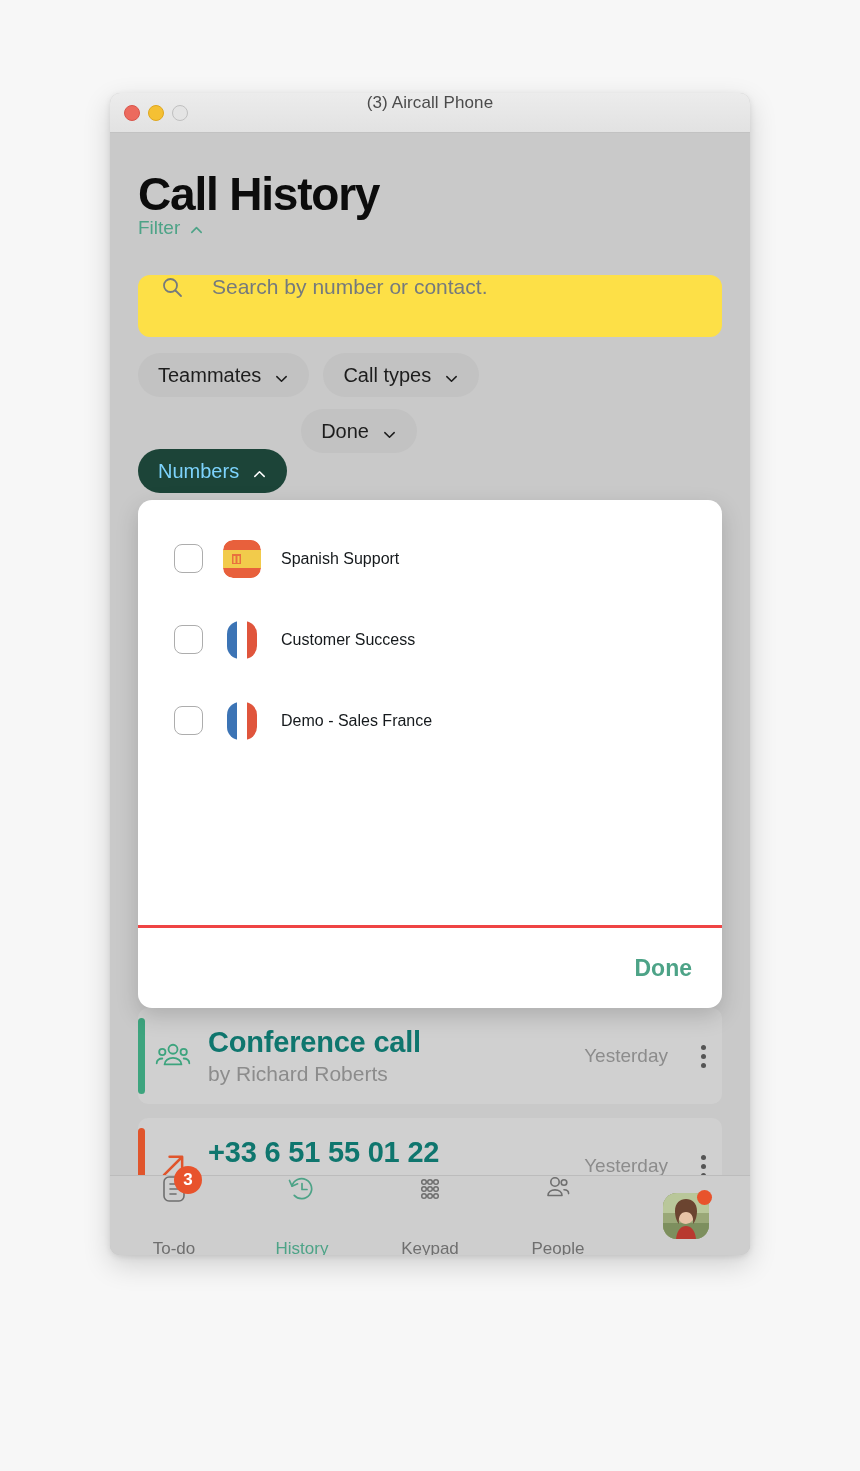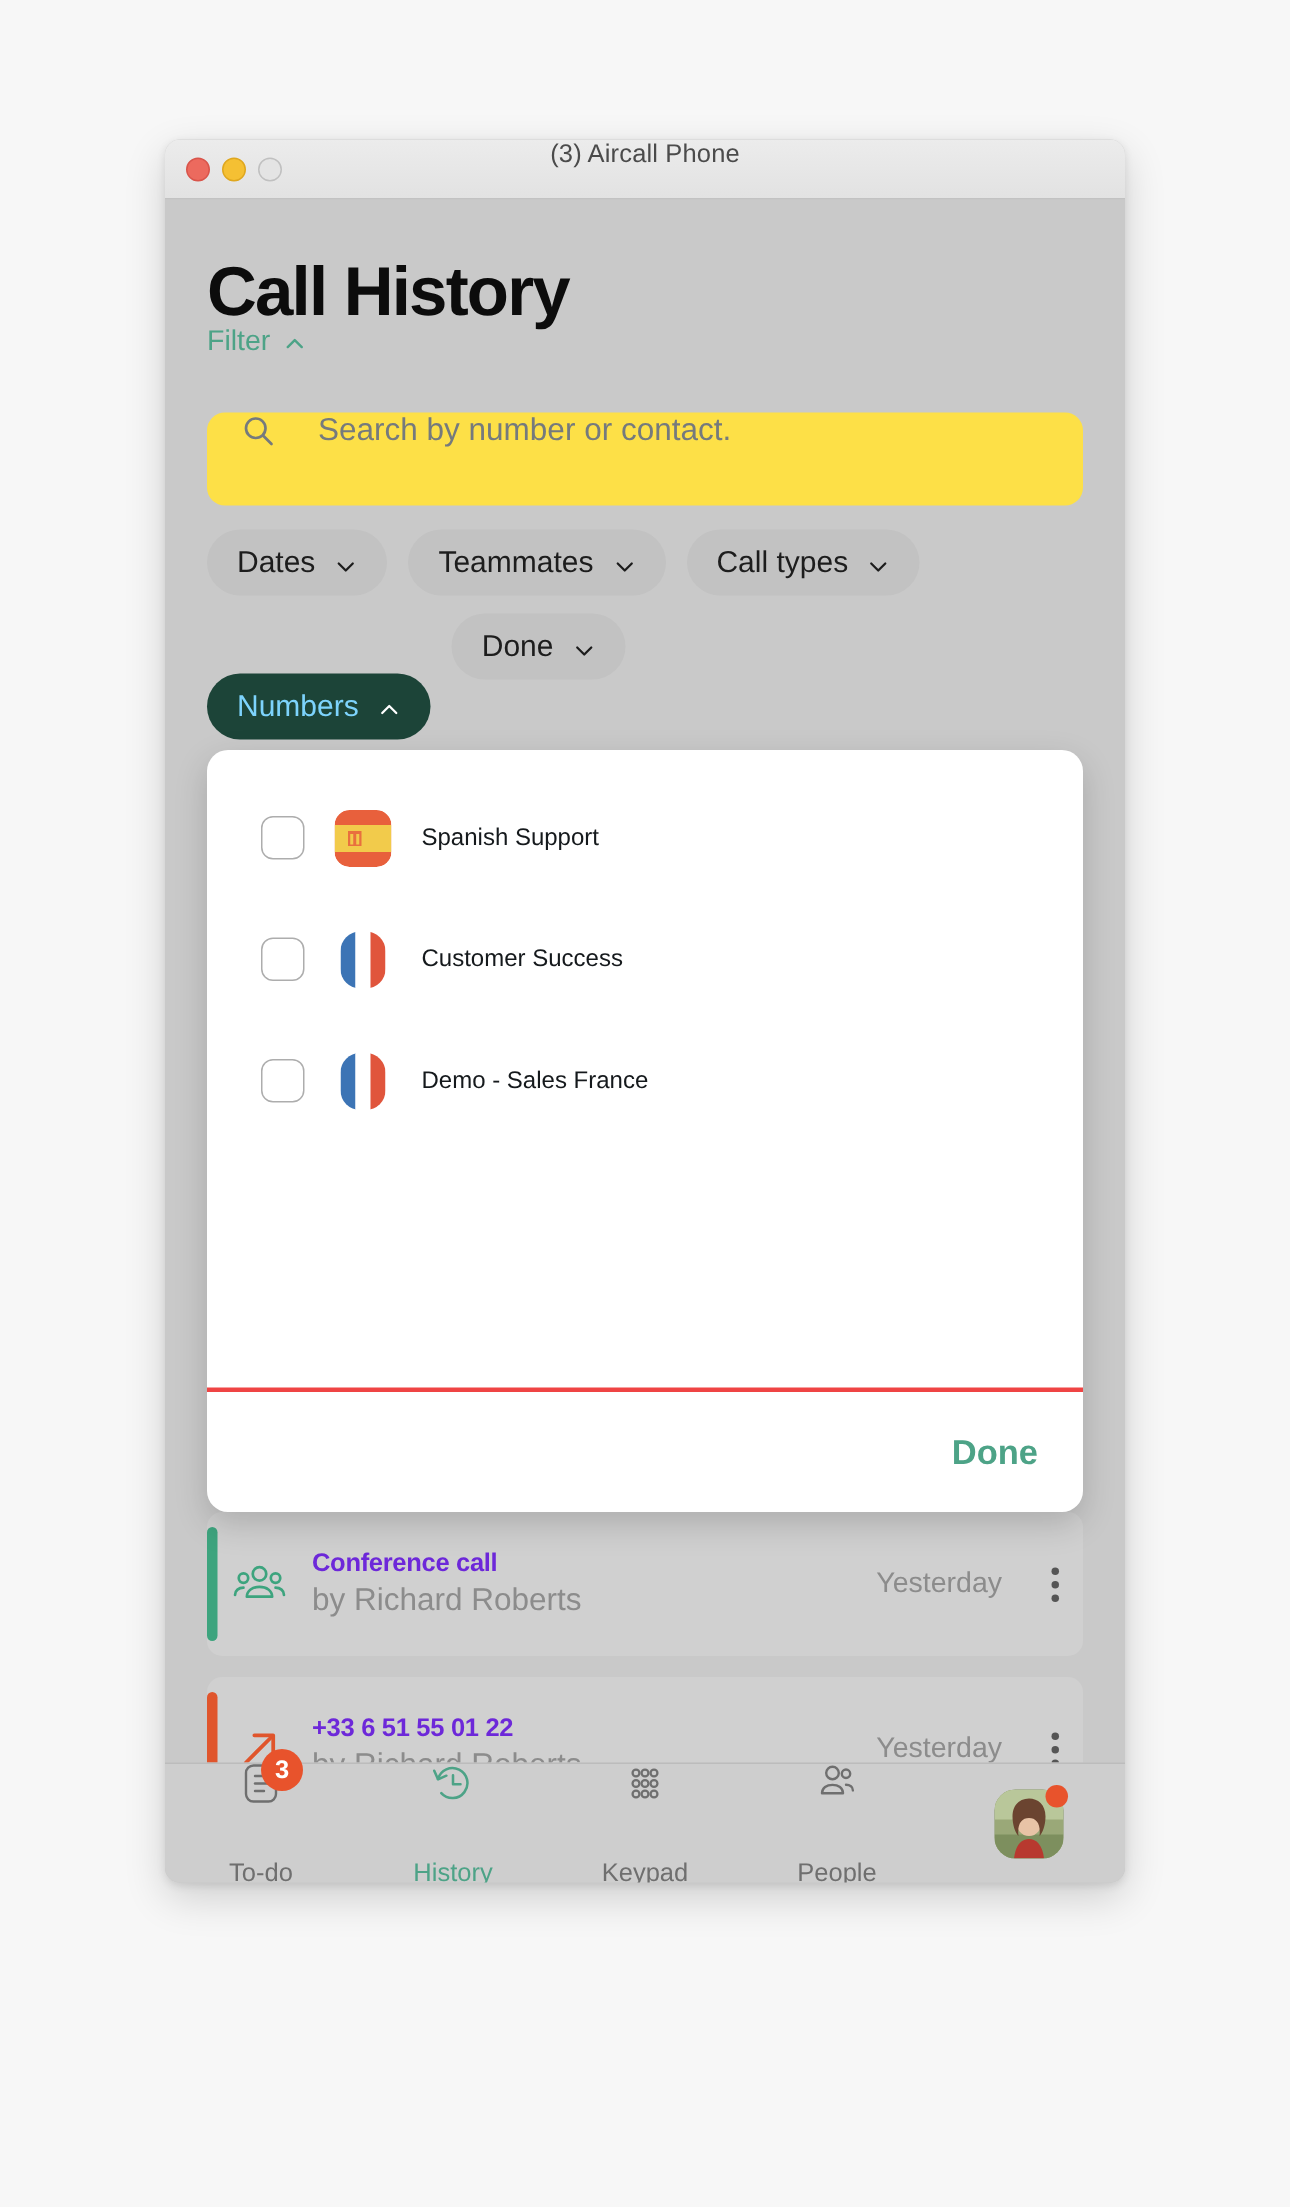--- a/index.html
+++ b/index.html
@@ -222,23 +222,23 @@
   }
   .call-icon {
     width: 70px;
     display: flex;
     justify-content: center;
     align-items: center;
     flex: 0 0 auto;
   }
   .call-text { flex: 1 1 auto; min-width: 0; }
   .call-title {
-    font-size: 17px;
+    font-size: 29px;
     font-weight: 700;
-    color: #6d28d9;
+    color: #0f766e;
     letter-spacing: -.2px;
     line-height: 1.2;
   }
   .call-sub {
     font-size: 21px;
     color: #8c8c8c;
     line-height: 1.25;
     margin-top: 1px;
   }
   .call-time {
@@ -362,28 +362,20 @@
               <circle cx="10.5" cy="10.5" r="6.5"></circle>
               <line x1="15.5" y1="15.5" x2="21" y2="21"></line>
             </svg>
         </span>
         <span id="search-placeholder">Search by number or contact.</span>
       </div>
     </div>
 
     <div id="chip-rows">
       <div class="chip-row">
-        <div class="chip">
-          <span>Dates</span>
-          <span class="chev">
-            <svg viewBox="0 0 16 16" width="15" height="15" fill="none" stroke="#1d1d1d" stroke-width="1.6" stroke-linecap="round" stroke-linejoin="round">
-                <polyline points="3,6 8,11 13,6"></polyline>
-              </svg>
-          </span>
-        </div>
         <div class="chip">
           <span>Teammates</span>
           <span class="chev">
             <svg viewBox="0 0 16 16" width="15" height="15" fill="none" stroke="#1d1d1d" stroke-width="1.6" stroke-linecap="round" stroke-linejoin="round">
                 <polyline points="3,6 8,11 13,6"></polyline>
               </svg>
           </span>
         </div>
         <div class="chip">
           <span>Call types</span>

